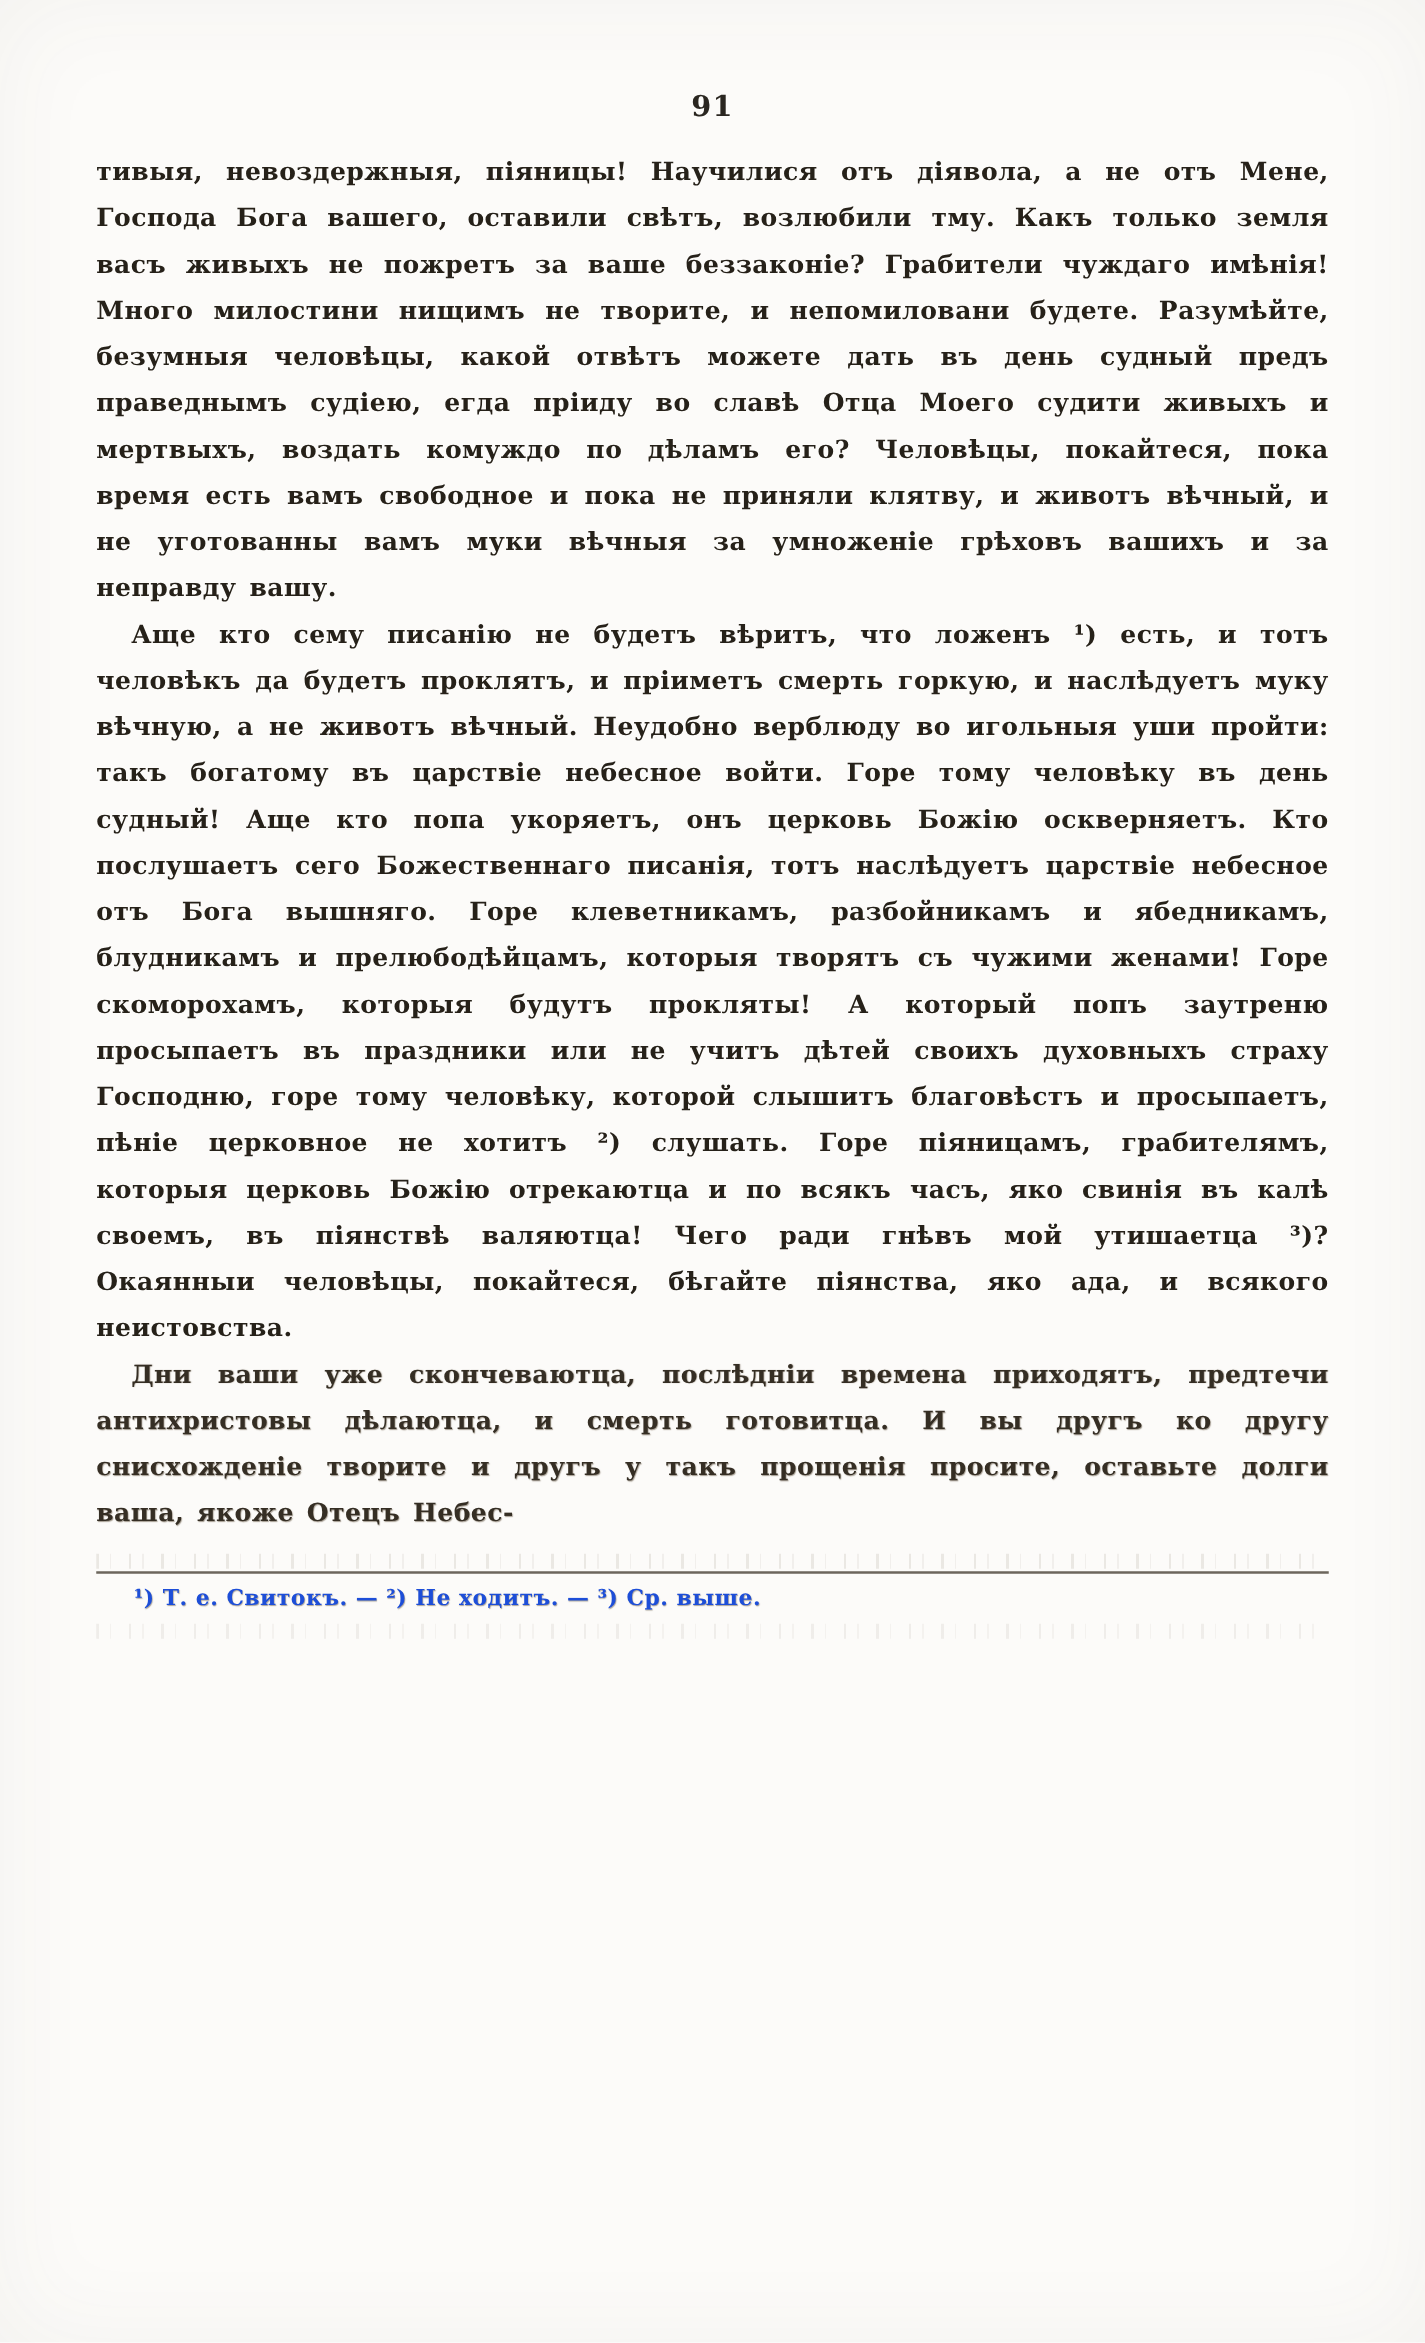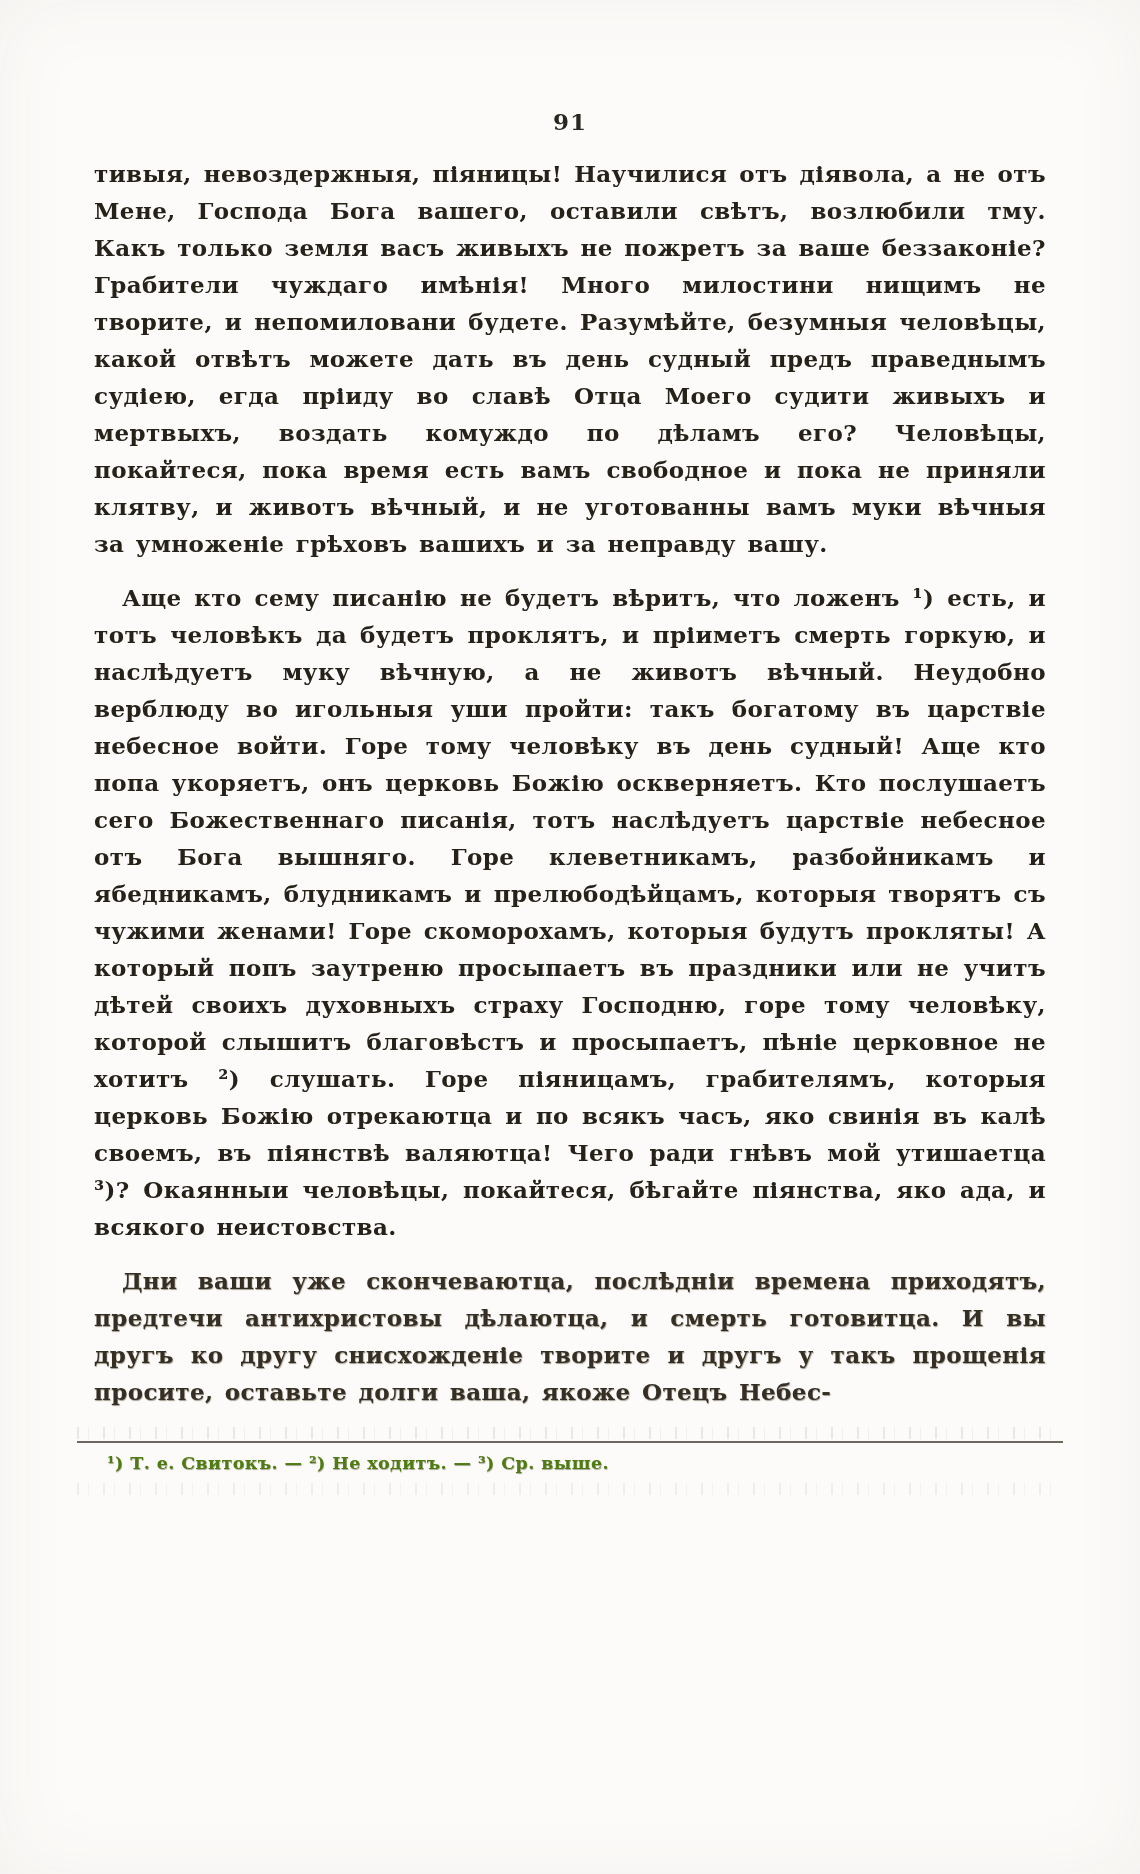--- a/index.html
+++ b/index.html
@@ -12,34 +12,34 @@
     width: 1140px;
     height: 1874px;
     margin: 0 auto;
     background: #fcfbf9;
     box-shadow: inset 0 0 80px rgba(80,70,55,0.05);
     overflow: hidden;
     font-family: "DejaVu Serif", "Liberation Serif", serif;
     color: #221f1b;
   }
   .page-number {
-    margin-top: 108px;
+    margin-top: 72px;
     text-align: center;
     font-size: 23px;
     font-weight: bold;
     letter-spacing: 1px;
     color: #2a2620;
   }
   .text-block {
     width: 986px;
     margin: 20px auto 0 auto;
   }
   p.para {
-    margin: 17px;
-    font-size: 23px;
+    margin: 0;
+    font-size: 20px;
     font-weight: bold;
     line-height: 37px;
     text-align: justify;
     letter-spacing: 0.4px;
     word-spacing: 3px;
     color: #262119;
   }
   p.para.indented { text-indent: 28px; }
   p.para.blurry {
     color: #352e24;
@@ -61,21 +61,21 @@
     border-top: 2px solid rgba(60,52,40,0.75);
     margin: 2px 0 10px 0;
     width: 100%;
     filter: blur(0.3px);
   }
   p.footnote {
     margin: 0 0 0 30px;
     font-size: 17.5px;
     font-weight: bold;
     letter-spacing: 0.4px;
-    color: #4d7c0f;
+    color: #1d4ed8;
     text-shadow: 0.5px 0.5px 0.8px rgba(90,75,55,0.5);
     filter: blur(0.25px);
   }
   .scan-noise.below {
     margin-top: 10px;
     opacity: 0.25;
   }
 </style>
 </head>
 <body>

